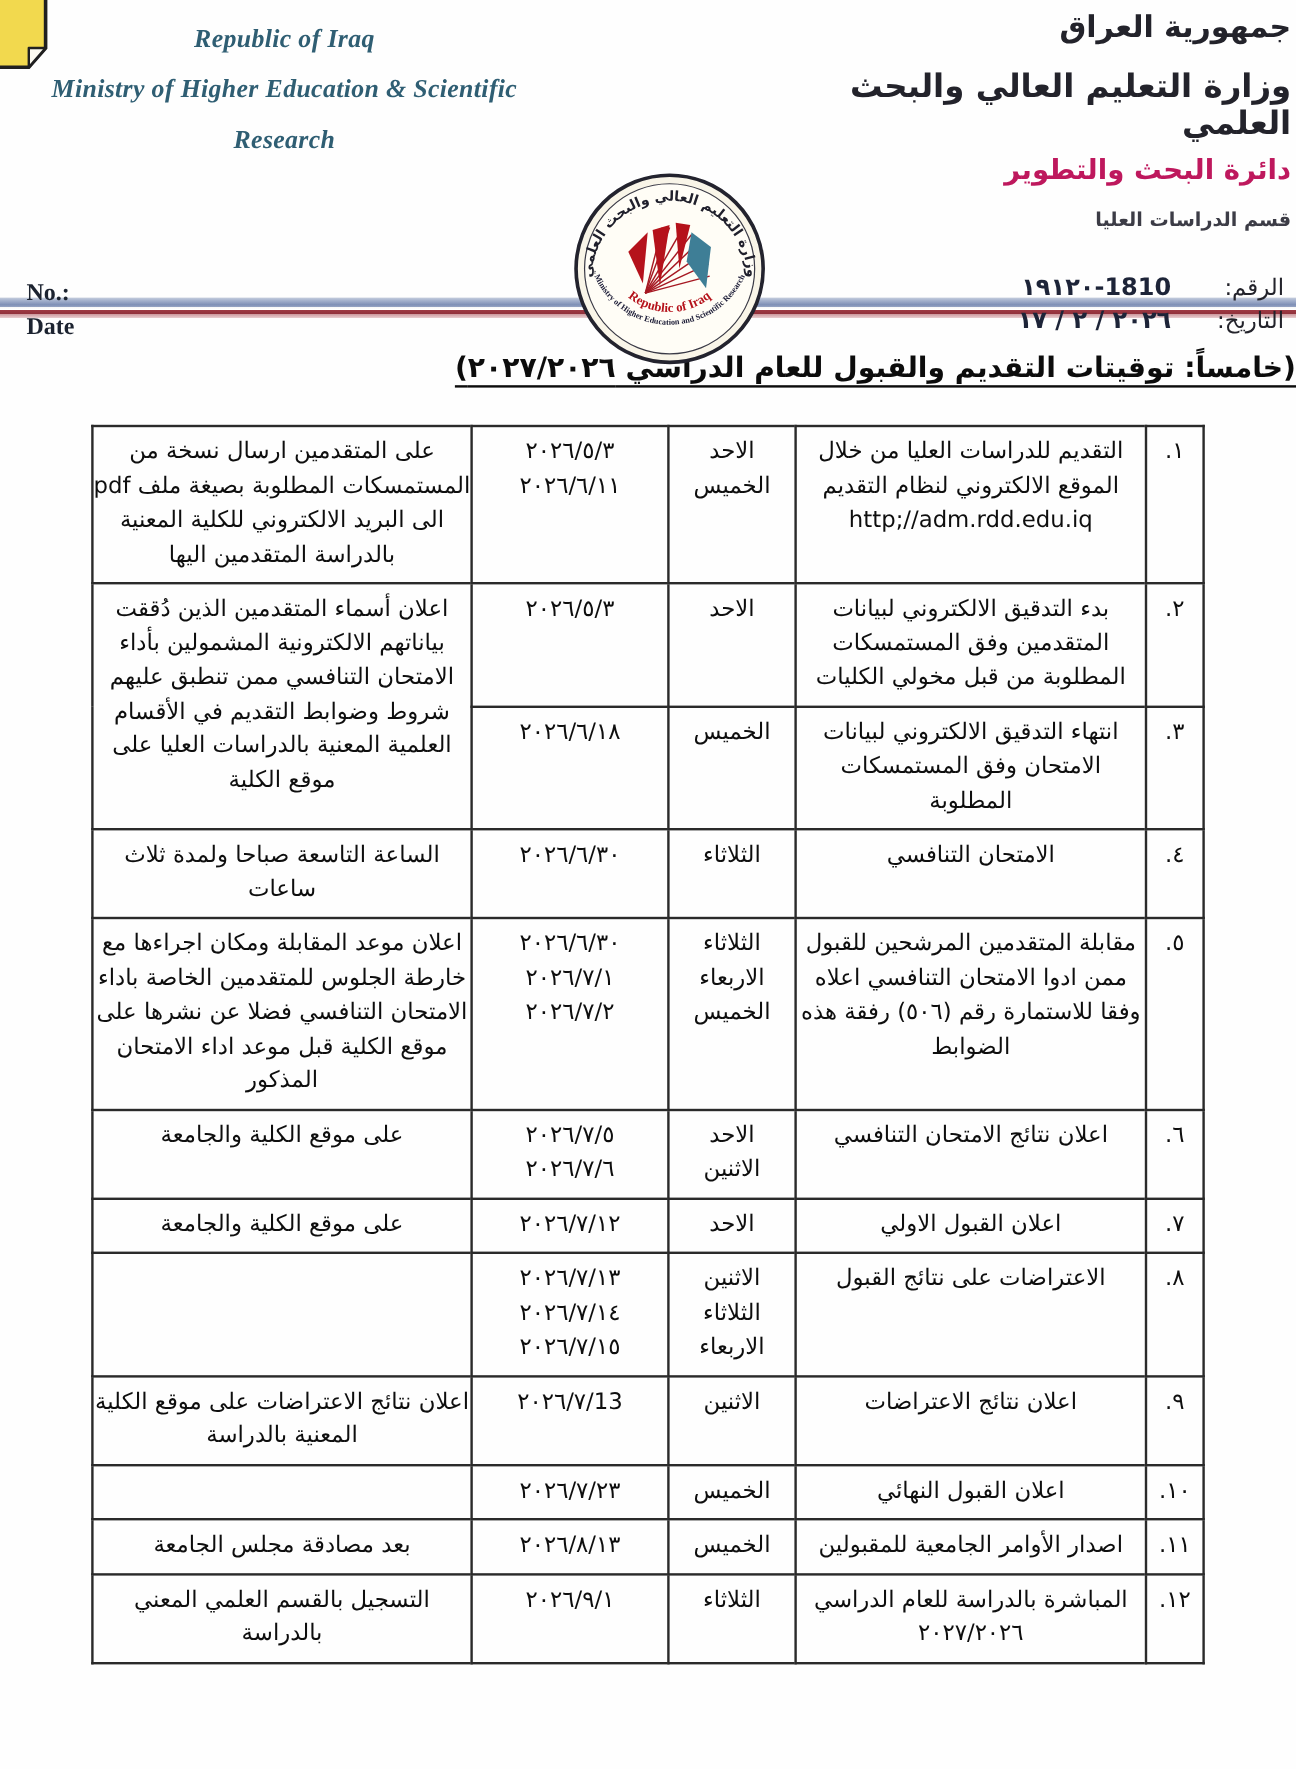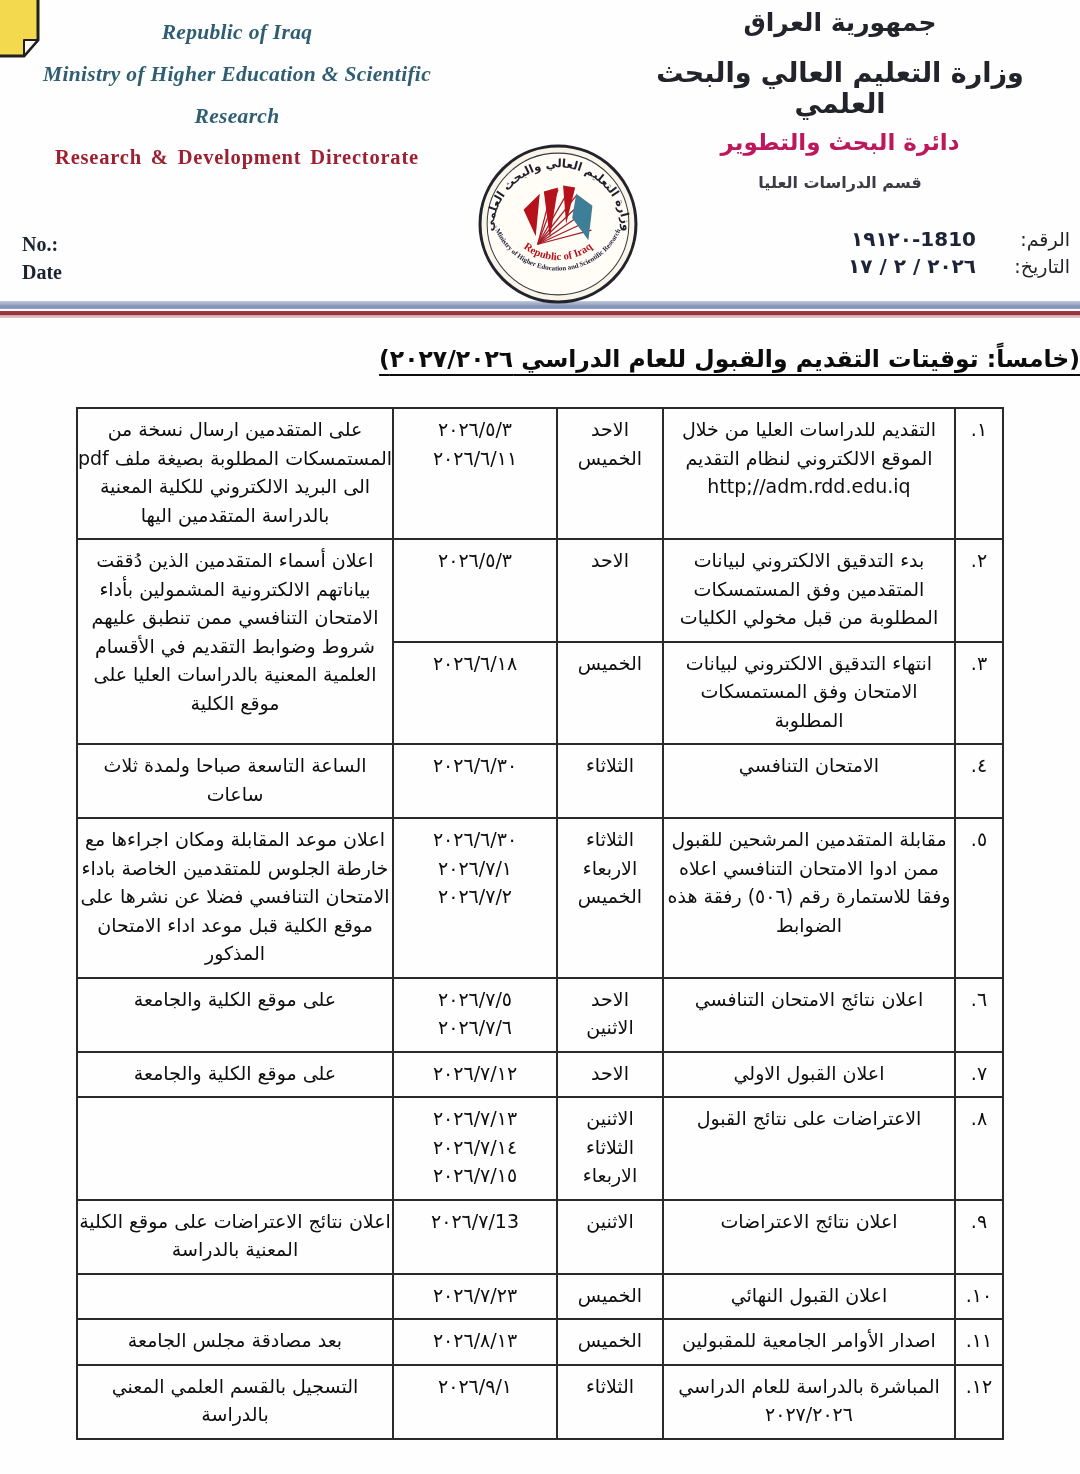--- a/index.html
+++ b/index.html
@@ -4,35 +4,35 @@
 <style>
   html,body{margin:0;padding:0}
   body{
     width:1080px;height:1474px;position:relative;overflow:hidden;
     background:#fefefe;color:#111;
     font-family:"DejaVu Sans",sans-serif;
   }
   
   .sticky{position:absolute;left:-2px;top:-2px;z-index:5}
   
-  .letterhead{position:relative;height:301px}
+  .letterhead{position:relative;height:248px}
   .eng{
     position:absolute;left:28px;top:20px;width:418px;text-align:center;
     color:#2f5e73;font-family:"Liberation Serif",serif;font-weight:bold;font-style:italic;
   }
   .eng-line{font-size:21.5px;margin-bottom:17px;letter-spacing:.3px}
   .eng-directorate{
     font-style:normal;color:#9b2130;font-size:20.5px;letter-spacing:.8px;
     margin-top:8px;word-spacing:3px;
   }
   .nodate{
     position:absolute;left:22px;top:230px;line-height:1.4;
     font-family:"Liberation Serif",serif;font-weight:bold;font-size:20px;color:#1c2330;
   }
-  .arb{position:absolute;right:20px;top:8px;width:440px;text-align:center;direction:rtl;color:#23232b}
+  .arb{position:absolute;right:4px;top:8px;width:440px;direction:rtl;color:#23232b}
   .arb-country{font-size:25px;font-weight:bold;letter-spacing:1px}
   .arb-ministry{font-size:27px;font-weight:bold;margin-top:20px}
   .arb-directorate{font-size:23px;font-weight:bold;color:#be185d;margin-top:10px}
   .arb-dept{font-size:16px;font-weight:bold;margin-top:18px;color:#3c3c46}
   .ref{position:absolute;right:10px;top:227px;width:318px;direction:rtl;font-size:19px}
   .ref-row{display:flex;align-items:baseline;margin-bottom:3px}
   .ref-label{width:64px;color:#23232b;flex:0 0 auto}
   .ref-value{direction:ltr;unicode-bidi:isolate;font-weight:bold;color:#1d2438;font-size:20px;margin-right:30px;letter-spacing:1.5px}
   .logo{position:absolute;left:477px;top:143px;z-index:2}
   
@@ -71,21 +71,20 @@
   <path d="M-4 -4 H40 V42 L26 58 H-4 Z" fill="#f2d94e" stroke="#202020" stroke-width="3"></path>
   <path d="M40 42 L26 58 L26 42 Z" fill="#fdfbf1" stroke="#202020" stroke-width="2" stroke-linejoin="round"></path>
 </svg>
 
 <div class="letterhead">
 
   <div class="eng">
     <div class="eng-line">Republic of Iraq</div>
     <div class="eng-line">Ministry of Higher Education &amp; Scientific</div>
     <div class="eng-line">Research</div>
-    <div class="eng-directorate">Research &amp; Development Directorate</div>
   </div>
 
   <div class="nodate">
     <div>No.:</div>
     <div>Date</div>
   </div>
 
   <div class="logo">
     <svg width="162" height="162" viewBox="0 0 160 160">
       <circle cx="80" cy="80" r="77" fill="#f9f5e8" stroke="#23232e" stroke-width="3"></circle>

